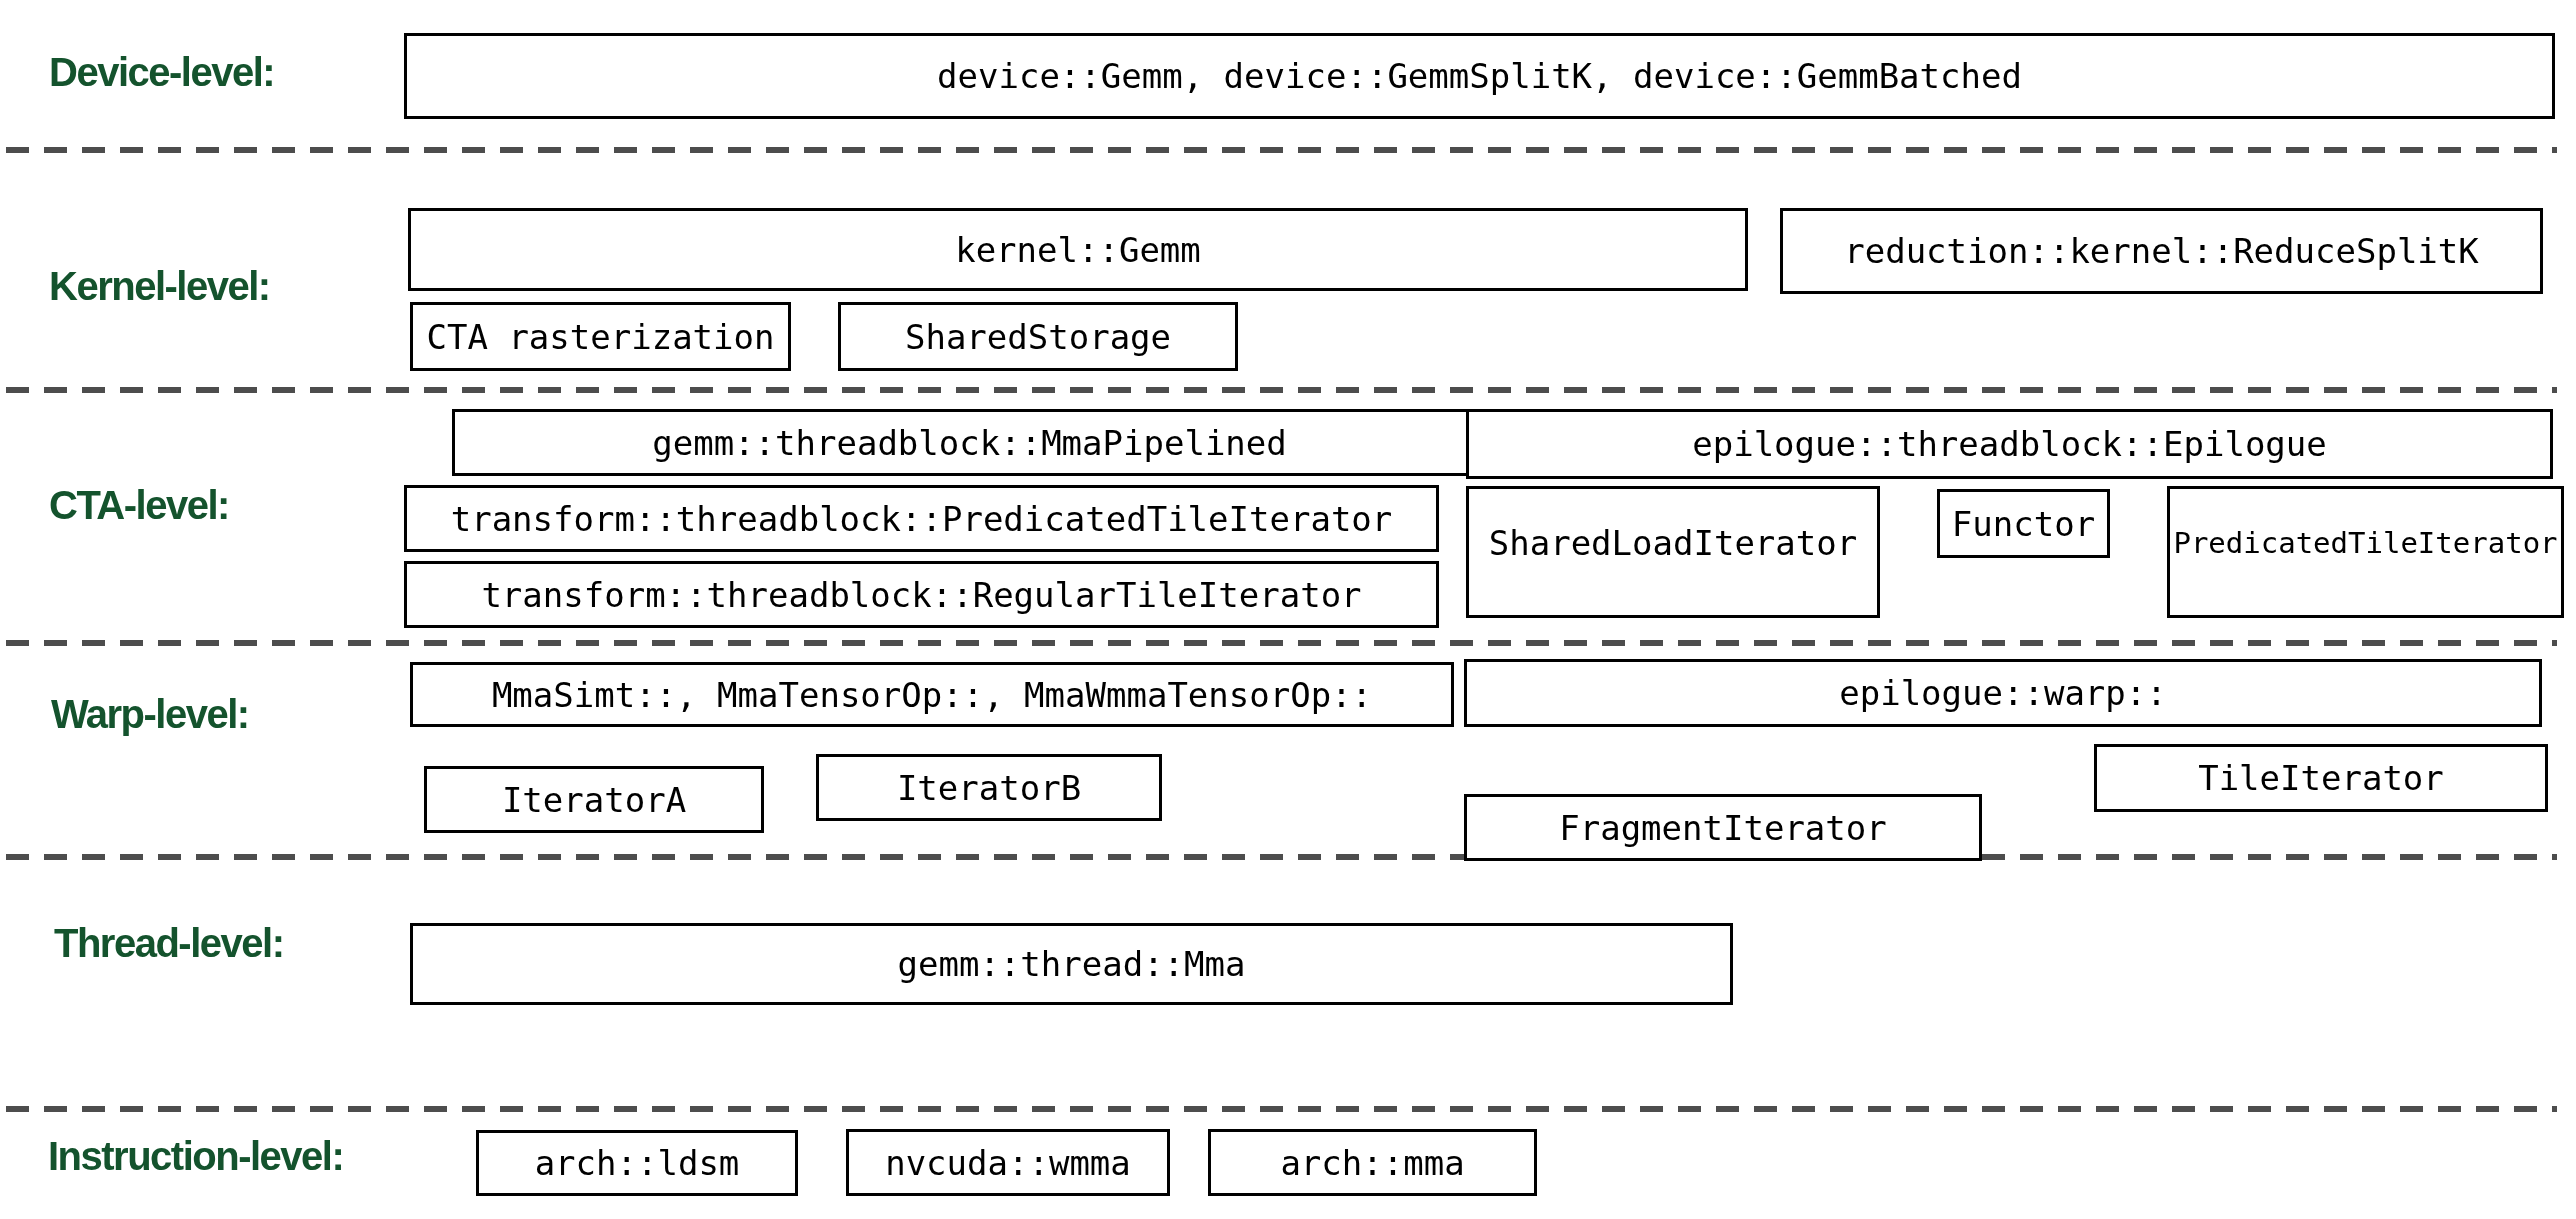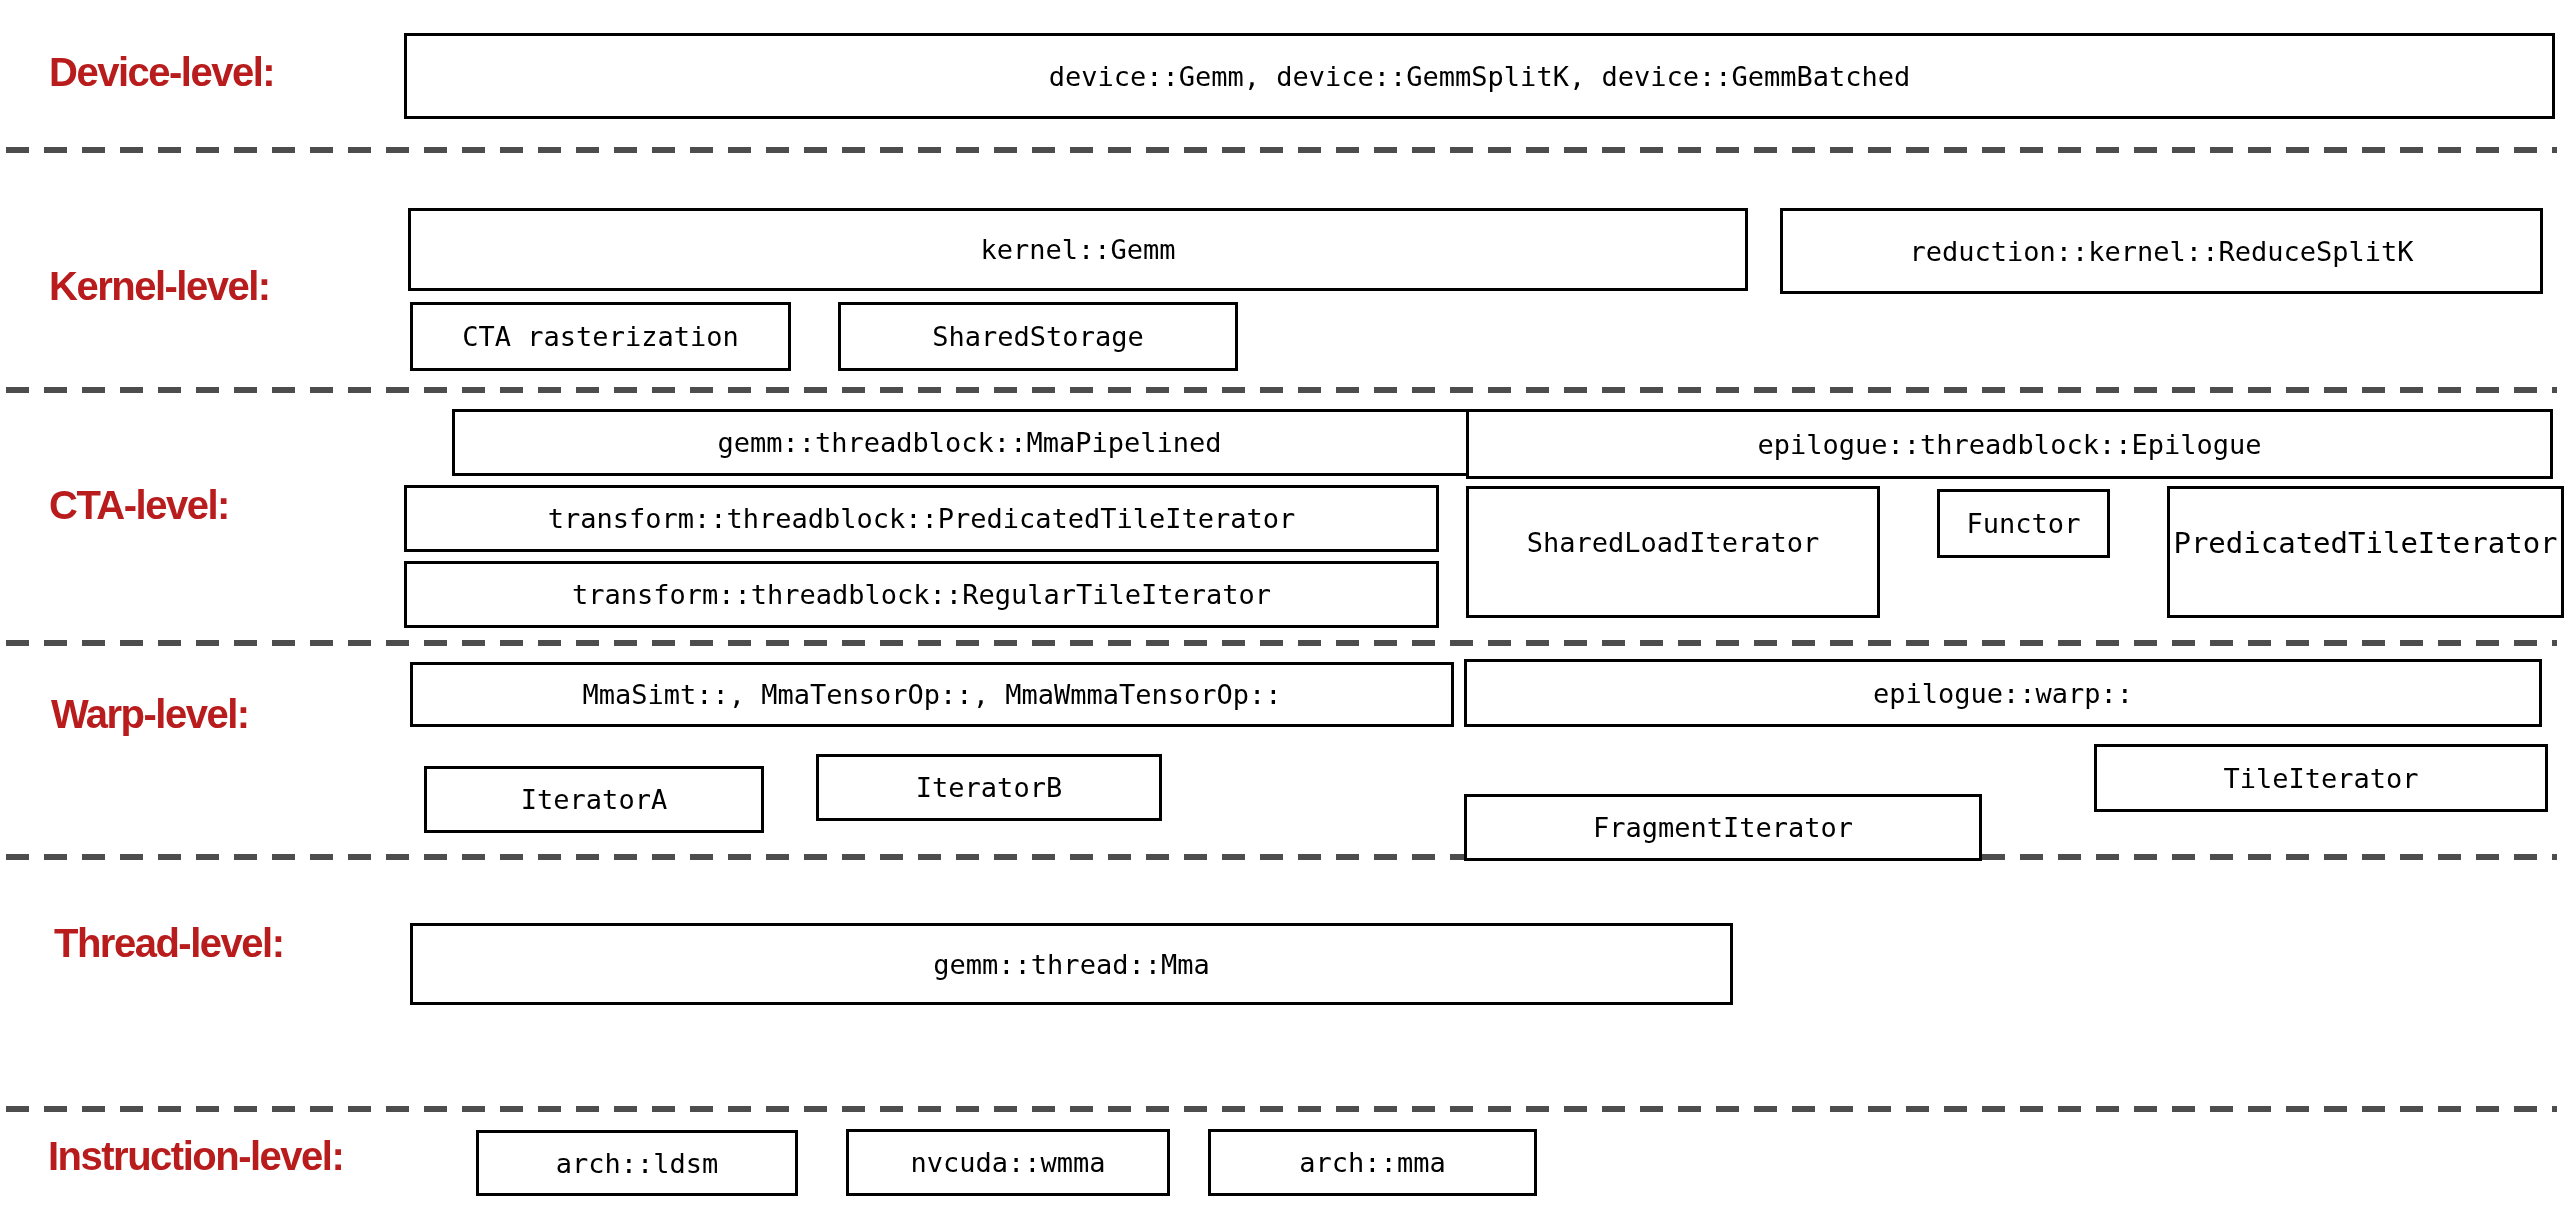--- a/index.html
+++ b/index.html
@@ -12,32 +12,32 @@
     overflow: hidden;
     font-family: "DejaVu Sans Mono", monospace;
   }
   .row-label {
     position: absolute;
     font-family: "Liberation Sans", sans-serif;
     font-weight: bold;
     font-size: 40px;
     line-height: 47px;
     letter-spacing: -1.5px;
-    color: #b91c1c;
+    color: #14532d;
     white-space: nowrap;
   }
   .box {
     position: absolute;
     border: 3.8px solid #000000;
     background: #ffffff;
     display: flex;
     align-items: center;
     justify-content: center;
     font-family: "DejaVu Sans Mono", monospace;
-    font-size: 27px;
+    font-size: 34px;
     color: #000000;
     white-space: nowrap;
   }
   .box.small-text { font-size: 29px; }
   .box.tall { padding-bottom: 18.4px; }
   .sep {
     position: absolute;
     left: 6.1px;
     width: 2551px;
     height: 6.1px;

